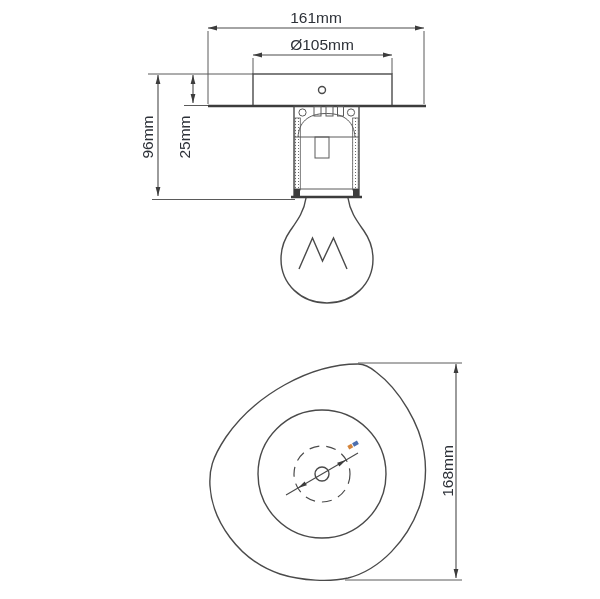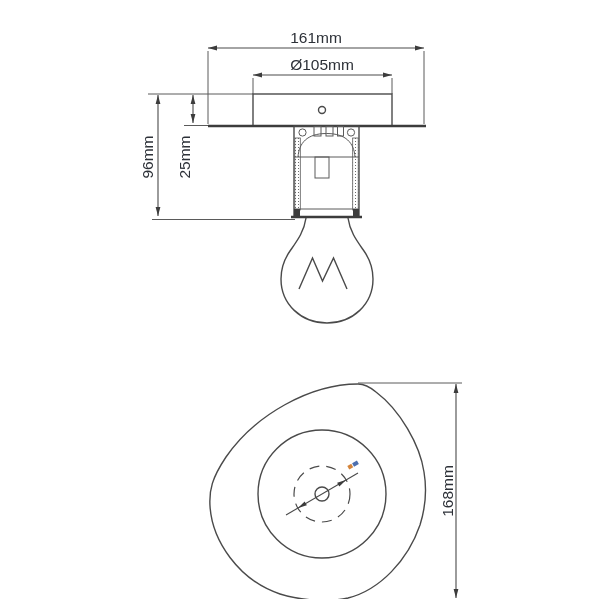--- a/index.html
+++ b/index.html
@@ -9,21 +9,20 @@
     width: 600px;
     height: 599px;
     overflow: hidden;
     font-family: "Liberation Sans", sans-serif;
   }
   #stage {
     width: 600px;
     height: 448px;
     position: relative;
     background: #ffffff;
-    margin-top: 20px;
   }
   svg { display: block; }
   .thin  { stroke: #5a5a5a; stroke-width: 1;   fill: none; }
   .mid   { stroke: #4a4a4a; stroke-width: 1.4; fill: none; }
   .thick { stroke: #3c3c3c; stroke-width: 2.6; fill: none; }
   .dimline { stroke: #4a4a4a; stroke-width: 1.1; fill: none; }
   .arrow { fill: #3c3c3c; stroke: none; }
   .dimtext {
     font-family: "Liberation Sans", sans-serif;
     font-size: 15.5px;

